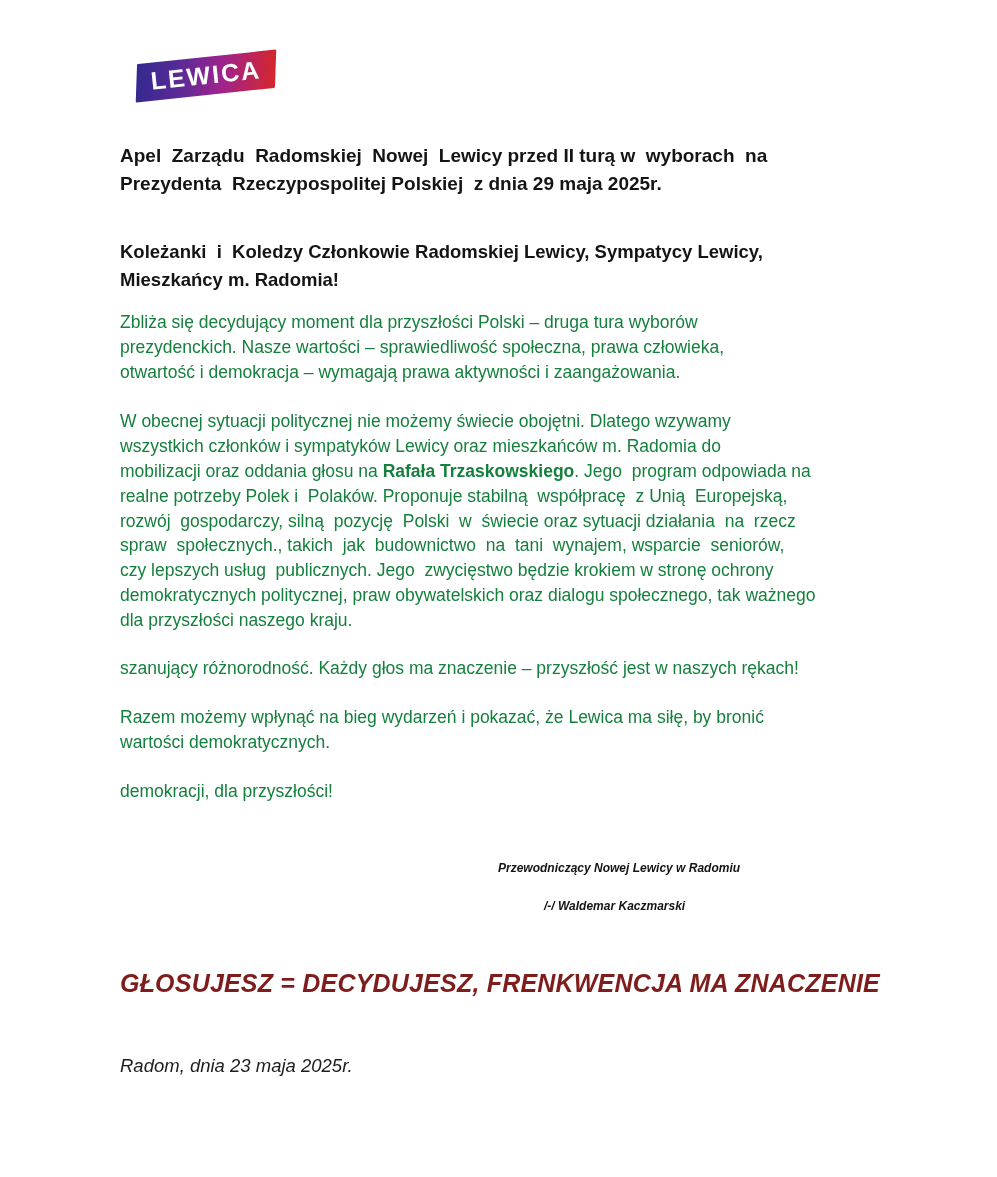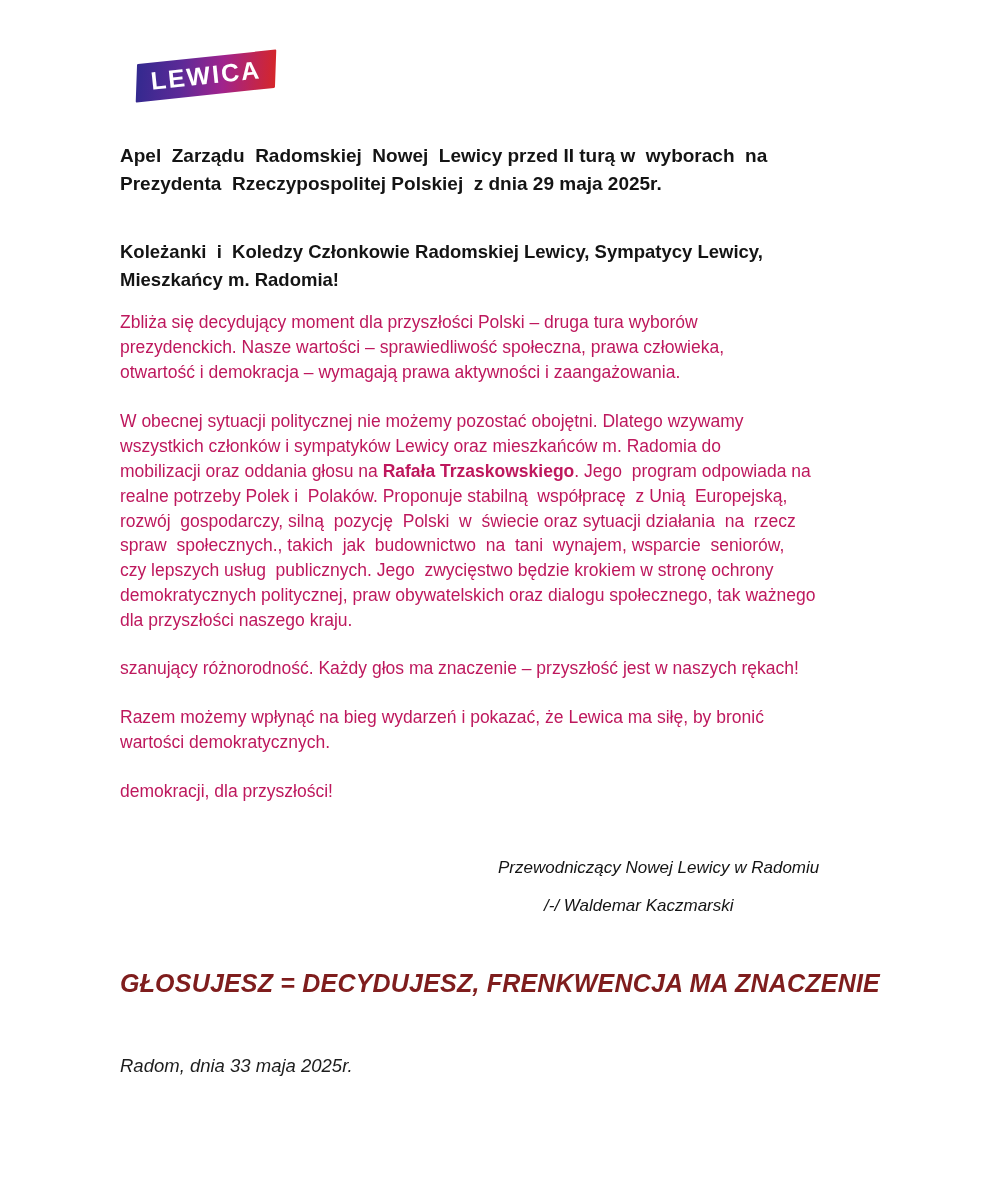--- a/index.html
+++ b/index.html
@@ -60,30 +60,30 @@
   .salutation {
     margin-top: 40px;
     font-size: 18.5px;
     font-weight: bold;
     line-height: 28px;
     color: #141414;
   }
   .body-para {
     font-size: 17.5px;
     line-height: 24.8px;
-    color: #be185d;
+    color: #15803d;
   }
   .m16 { margin-top: 16px; }
   .m23 { margin-top: 23px; }
   .m24 { margin-top: 24px; }
   .m25 { margin-top: 25px; }
 
   .sig {
-    font-size: 17px;
-    font-weight: normal;
+    font-size: 12px;
+    font-weight: bold;
     font-style: italic;
     line-height: 28px;
     color: #141414;
   }
   .sig1 { margin-top: 50px; margin-left: 378px; }
   .sig2 { margin-top: 10px; margin-left: 424px; }
 
   .slogan {
     margin-top: 48px;
     font-size: 25px;
@@ -123,21 +123,21 @@
       <div class="tline">Mieszkańcy m. Radomia!</div>
     </div>
 
   <div class="body-para m16">
       <div class="tline">Zbliża się decydujący moment dla przyszłości Polski – druga tura wyborów</div>
       <div class="tline">prezydenckich. Nasze wartości – sprawiedliwość społeczna, prawa człowieka,</div>
       <div class="tline">otwartość i demokracja – wymagają prawa aktywności i zaangażowania.</div>
     </div>
 
   <div class="body-para m25">
-      <div class="tline">W obecnej sytuacji politycznej nie możemy pozostać obojętni. Dlatego wzywamy</div>
+      <div class="tline">W obecnej sytuacji politycznej nie możemy świecie obojętni. Dlatego wzywamy</div>
       <div class="tline">wszystkich członków i sympatyków Lewicy oraz mieszkańców m. Radomia do</div>
       <div class="tline"><span>mobilizacji oraz oddania głosu na </span><span class="b">Rafała Trzaskowskiego</span><span>. Jego  program odpowiada na</span></div>
       <div class="tline">realne potrzeby Polek i  Polaków. Proponuje stabilną  współpracę  z Unią  Europejską,</div>
       <div class="tline">rozwój  gospodarczy, silną  pozycję  Polski  w  świecie oraz sytuacji działania  na  rzecz</div>
       <div class="tline">spraw  społecznych., takich  jak  budownictwo  na  tani  wynajem, wsparcie  seniorów,</div>
       <div class="tline">czy lepszych usług  publicznych. Jego  zwycięstwo będzie krokiem w stronę ochrony</div>
       <div class="tline">demokratycznych politycznej, praw obywatelskich oraz dialogu społecznego, tak ważnego</div>
       <div class="tline">dla przyszłości naszego kraju.</div>
     </div>
 
@@ -153,15 +153,15 @@
   <div class="body-para m24">
       <div class="tline">demokracji, dla przyszłości!</div>
     </div>
 
   <div class="sig sig1">Przewodniczący Nowej Lewicy w Radomiu</div>
 
   <div class="sig sig2">/-/ Waldemar Kaczmarski</div>
 
   <div class="slogan" style="color: #7f1d1d;">GŁOSUJESZ = DECYDUJESZ, FRENKWENCJA MA ZNACZENIE</div>
 
-  <div class="dateline">Radom, dnia 33 maja 2025r.</div>
+  <div class="dateline">Radom, dnia 23 maja 2025r.</div>
 
 </div>
 
 </body></html>

